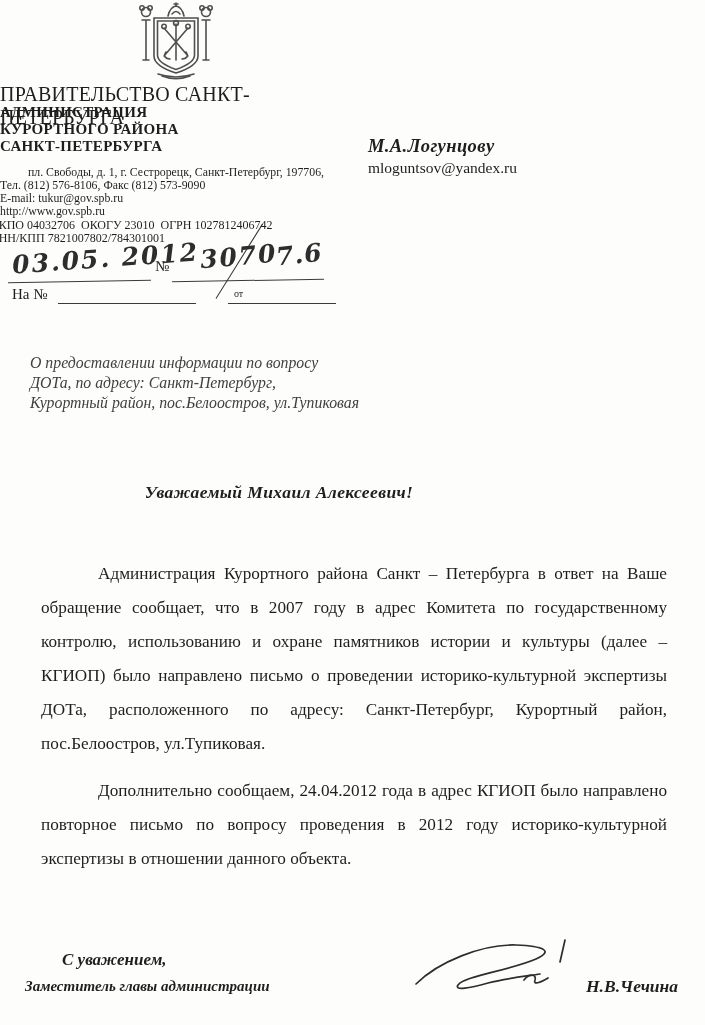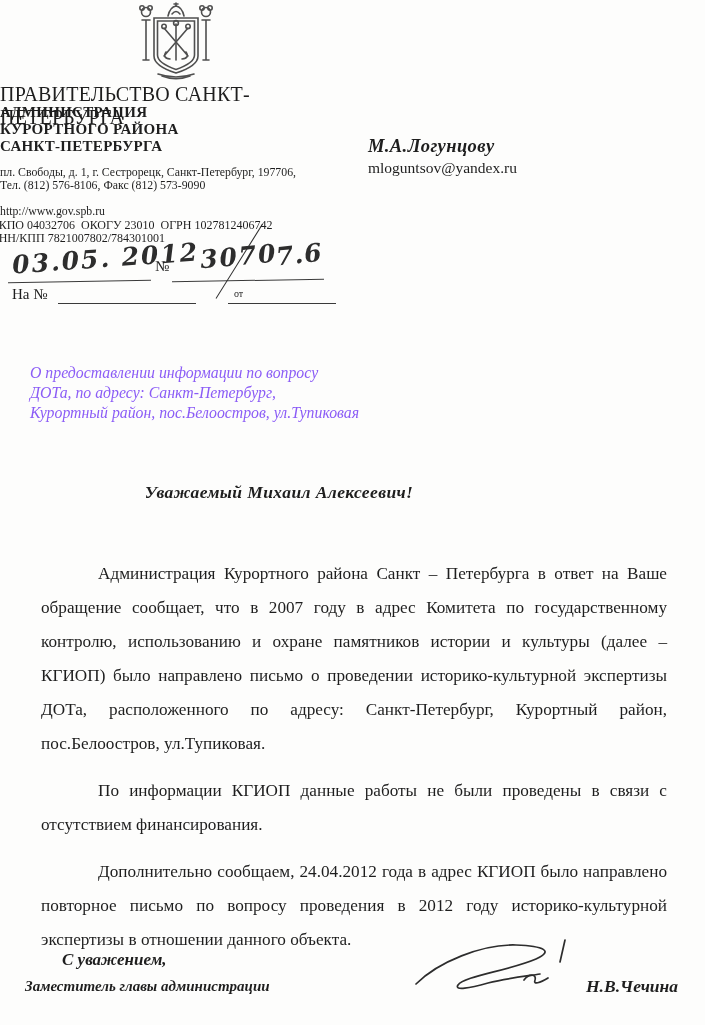--- a/index.html
+++ b/index.html
@@ -5,21 +5,21 @@
   html,body{margin:0;padding:0;background:#e9e9e9;}
   .page{
     position:relative;width:705px;height:1025px;margin:0 auto;
     background:#fdfdfc;color:#1e1e1e;overflow:hidden;
     font-family:"Liberation Serif", serif;
   }
   .emblem{position:absolute;left:116px;top:2px;width:120px;height:78px;}
   .gov{position:absolute;top:83px;left:0;width:352px;font-size:20px;letter-spacing:.2px;}
   .org{position:absolute;top:104px;left:0;width:352px;font-weight:bold;font-size:15px;line-height:17px;letter-spacing:.3px;}
   .contact{position:absolute;left:0;width:352px;font-size:11.8px;line-height:13px;}
-  .c1{top:166px;} .c2{top:179px;} .c3{top:192px;} .c4{top:205px;}
+  .c1{top:166px;padding-left:28px;} .c2{top:179px;} .c3{top:192px;} .c4{top:205px;}
   .codes{position:absolute;left:-10px;width:372px;font-size:12px;line-height:13px;white-space:pre-wrap;}
   .k1{top:219px;} .k2{top:232px;}
   
   .recipient{position:absolute;left:368px;top:136px;}
   .recipient .name{font-weight:bold;font-style:italic;font-size:18.5px;letter-spacing:.4px;}
   .recipient .mail{font-size:15.5px;margin-top:2px;}
   
   .hand{font-style:italic;font-weight:bold;color:#2d2d2d;font-family:"DejaVu Serif", serif;}
   .hw-date{position:absolute;left:12px;top:244px;font-size:25px;transform:rotate(-4deg);letter-spacing:2px;}
   .no-sign{position:absolute;left:155px;top:258px;font-size:15px;}
@@ -27,21 +27,21 @@
   .hw-num-r{position:absolute;left:276px;top:240px;font-size:25px;transform:rotate(-6deg);letter-spacing:1px;}
   .rule{position:absolute;border-bottom:1.5px solid #3a3a3a;height:0;}
   .rule-date{left:8px;top:281px;width:143px;transform:rotate(-1deg);}
   .rule-num{left:172px;top:280px;width:152px;transform:rotate(-1deg);}
   .slash{position:absolute;left:216px;top:298px;width:88px;border-top:1.6px solid #2d2d2d;transform:rotate(-58deg);transform-origin:left center;}
   .na-label{position:absolute;left:12px;top:286px;font-size:15px;}
   .rule-na{left:58px;top:303px;width:138px;}
   .ot-label{position:absolute;left:190px;top:288px;font-size:10px;margin-left:44px;}
   .rule-ot{left:228px;top:303px;width:108px;}
   
-  .subject{position:absolute;left:30px;top:363px;width:400px;font-style:italic;font-size:15.8px;line-height:20px;color:#8b5cf6;}
+  .subject{position:absolute;left:30px;top:353px;width:400px;font-style:italic;font-size:15.8px;line-height:20px;color:#404040;}
   
   .salutation{position:absolute;left:0;top:482px;width:558px;text-align:center;font-weight:bold;font-style:italic;font-size:17.5px;letter-spacing:.4px;}
   .body-text{position:absolute;left:28px;top:544px;width:652px;font-size:17.2px;line-height:34px;text-align:justify;}
   .body-text p{margin:13px;text-indent:57px;}
   
   .regards{position:absolute;left:62px;top:950px;font-weight:bold;font-style:italic;font-size:17px;}
   .position-title{position:absolute;left:25px;top:978px;font-weight:bold;font-style:italic;font-size:15px;text-align:center;}
   .signature{position:absolute;left:412px;top:932px;width:170px;height:75px;}
   .signer{position:absolute;left:586px;top:976px;font-weight:bold;font-style:italic;font-size:17.5px;}
 </style>
@@ -81,20 +81,21 @@
   </svg>
 
   <div class="gov">ПРАВИТЕЛЬСТВО САНКТ-ПЕТЕРБУРГА</div>
   <div class="org">
     <div>АДМИНИСТРАЦИЯ</div>
     <div>КУРОРТНОГО РАЙОНА</div>
     <div>САНКТ-ПЕТЕРБУРГА</div>
   </div>
   <div class="contact c1">пл. Свободы, д. 1, г. Сестрорецк, Санкт-Петербург, 197706,</div>
   <div class="contact c2">Тел. (812) 576-8106, Факс (812) 573-9090</div>
+  <div class="contact c3">E-mail: tukur@gov.spb.ru</div>
   <div class="contact c4">http://www.gov.spb.ru</div>
   <div class="codes k1">ОКПО 04032706  ОКОГУ 23010  ОГРН 1027812406742</div>
   <div class="codes k2">ИНН/КПП 7821007802/784301001</div>
 
   <div class="recipient">
     <div class="name">М.А.Логунцову</div>
     <div class="mail">mloguntsov@yandex.ru</div>
   </div>
 
   <div class="hand hw-date">03.05. 2012</div>
@@ -112,21 +113,20 @@
   <div class="subject">
     <div>О предоставлении информации по вопросу</div>
     <div>ДОТа, по адресу: Санкт-Петербург,</div>
     <div>Курортный район, пос.Белоостров, ул.Тупиковая</div>
   </div>
 
   <div class="salutation">Уважаемый Михаил Алексеевич!</div>
 
   <div class="body-text">
     <p>Администрация Курортного района Санкт – Петербурга  в ответ на Ваше обращение сообщает, что в 2007 году в адрес Комитета по государственному контролю, использованию и охране памятников истории и культуры (далее – КГИОП) было направлено письмо о проведении историко-культурной экспертизы ДОТа, расположенного по адресу: Санкт-Петербург, Курортный район, пос.Белоостров, ул.Тупиковая.</p>
-    <p>По информации КГИОП данные работы не были  проведены в связи с отсутствием финансирования.</p>
     <p>Дополнительно сообщаем, 24.04.2012 года в адрес КГИОП было направлено повторное письмо по вопросу проведения в  2012 году историко-культурной экспертизы в отношении данного объекта.</p>
   </div>
 
   <div class="regards">С уважением,</div>
   <div class="position-title">Заместитель главы администрации</div>
 
   <svg class="signature" viewBox="0 0 170 75" fill="none" stroke="#2d2d2d" stroke-width="1.7" stroke-linecap="round">
     <path d="M4 52 C26 30, 70 12, 104 13 C132 14, 142 19, 124 27 C96 39, 52 44, 46 53 C42 59, 58 56, 76 51 C96 46, 116 44, 128 42"></path>
     <path d="M112 48 C117 41, 125 42, 123 48 C121 53, 128 51, 136 46"></path>
     <path d="M148 30 L153 8"></path>

